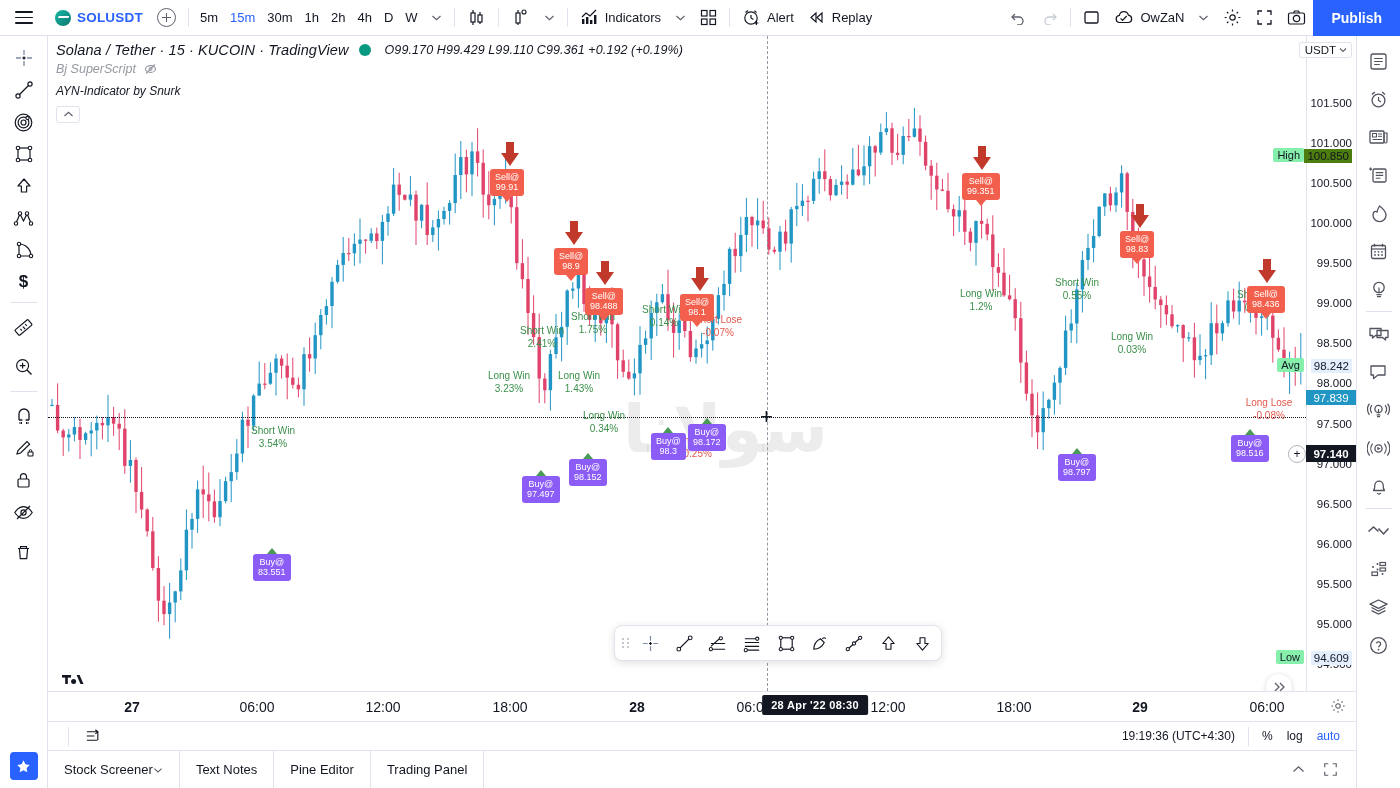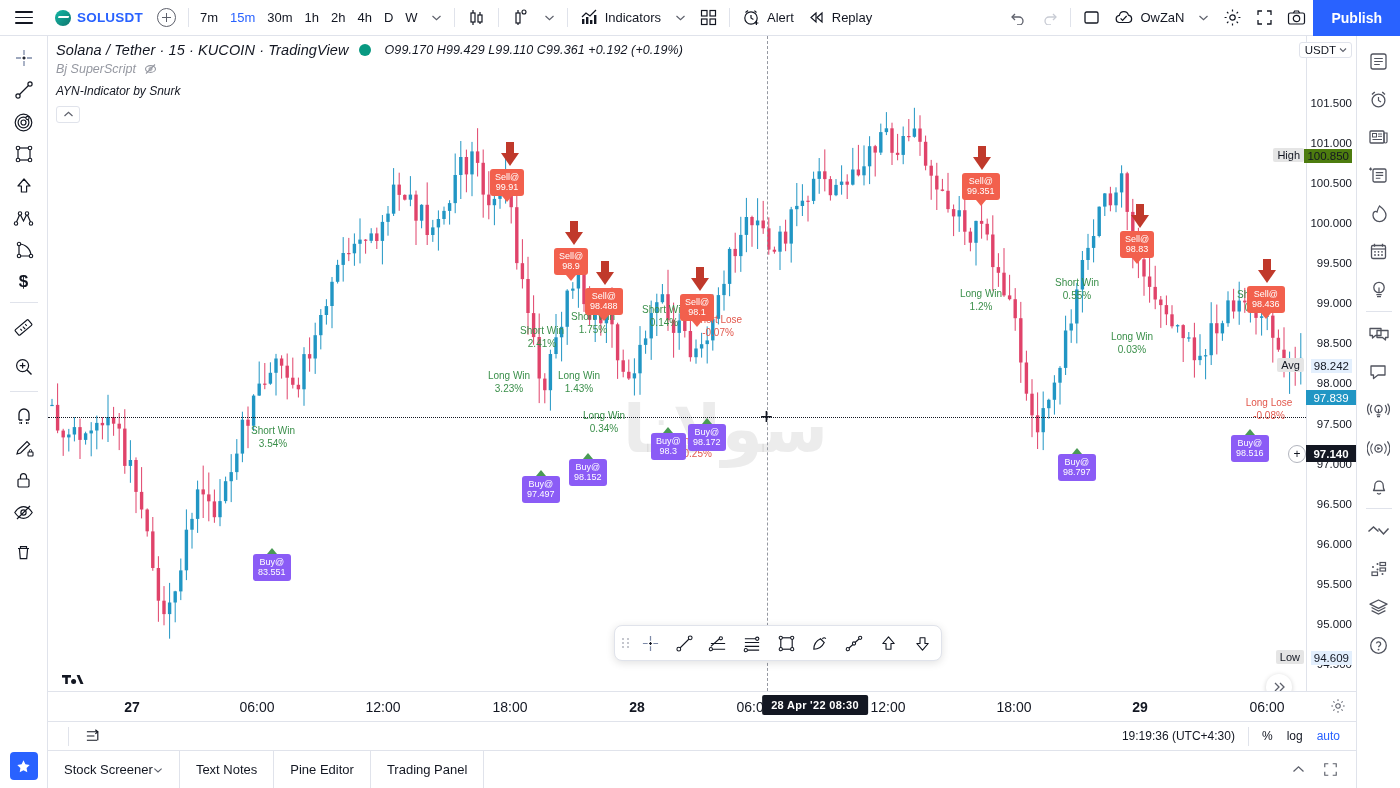--- a/index.html
+++ b/index.html
@@ -129,21 +129,21 @@
   }
   .pa-cur {
     position: absolute; right: 0; width: 50px; height: 17px; background: #131722; color: #fff;
     font-size: 11.5px; font-weight: bold; display:flex; align-items:center; justify-content:center;
   }
   .pa-blue {
     position: absolute; right: 0; width: 50px; height: 15px; background: #2196c4; color: #fff;
     font-size: 11.5px; display:flex; align-items:center; justify-content:center;
   }
   .pa-tag {
-    position: absolute; font-size: 11px; color: #131722; background: #e5e5e5;
+    position: absolute; font-size: 11px; color: #131722; background: #86efac;
     padding: 1px 4px; border-radius: 2px;
   }
   .usdt-badge {
     position: absolute; right: 4px; top: 6px; font-size: 11.5px; color: #131722;
     border: 1px solid #e0e3eb; border-radius: 3px; padding: 1px 4px 1px 5px;
     display:flex; align-items:center; gap:3px; cursor:pointer; background:#fff;
   }
   .cross-marker {
     position:absolute; right: 50px; width: 18px; height:18px; border-radius:50%;
     background:#fff; border:1px solid #b2b5be; display:flex;align-items:center;justify-content:center;
@@ -256,21 +256,21 @@
         </span>
     </div>
     <div class="tb-btn" style="margin-left:8px;">
       <span class="sym-dot"></span>
       <span class="sym-name">SOLUSDT</span>
     </div>
     <div class="tb-btn">
       <span class="plus-circle"></span>
     </div>
     <span class="divider"></span>
-    <div class="tb-btn tf">7m</div>
+    <div class="tb-btn tf">5m</div>
     <div class="tb-btn tf active">15m</div>
     <div class="tb-btn tf">30m</div>
     <div class="tb-btn tf">1h</div>
     <div class="tb-btn tf">2h</div>
     <div class="tb-btn tf">4h</div>
     <div class="tb-btn tf">D</div>
     <div class="tb-btn tf">W</div>
     <div class="tb-btn">
       <svg width="11" height="11" viewBox="0 0 11 11">
           <path d="M1.5 4L5.5 7.6L9.5 4" stroke="#5d606b" stroke-width="1.2" fill="none"></path>

